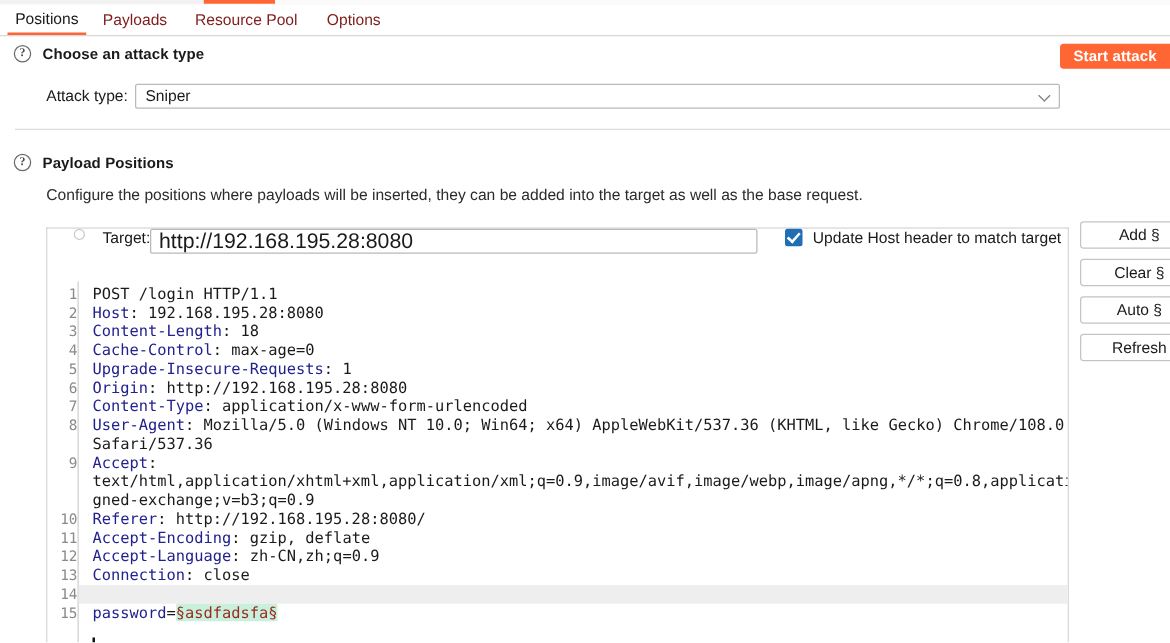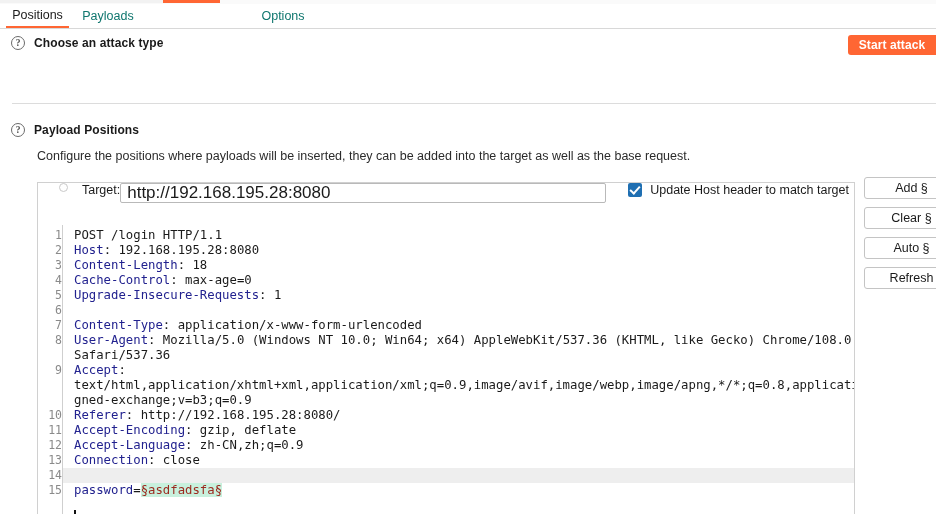--- a/index.html
+++ b/index.html
@@ -29,21 +29,21 @@
 
   
   .tabbar {
     position:absolute; left:0; top:4px; width:936px; height:24px;
     background:#ffffff;
     border-bottom:1px solid #d8d8d8;
   }
   .tab {
     position:absolute; top:0; height:24px;
     display:flex; align-items:center; justify-content:center;
-    font-size:12.5px; color:#0f766e;
+    font-size:12.5px; color:#7f1d1d;
     cursor:default; box-sizing:border-box;
   }
   .tab.active { color:#1a1a1a; border-bottom:2px solid #ff6633; }
   #tab0 { left:6px;   width:63px; }
   #tab1 { left:77px;  width:62px; }
   #tab2 { left:147px; width:100px; }
   #tab3 { left:255px; width:56px; }
 
   
   .section-hdr {
@@ -206,30 +206,38 @@
 <div id="app">
 
   <div class="topstub">
     <div class="stub-box"></div>
     <div class="stub-tab"></div>
   </div>
 
   <div class="tabbar">
     <div class="tab active" id="tab0">Positions</div>
     <div class="tab" id="tab1">Payloads</div>
+    <div class="tab" id="tab2">Resource Pool</div>
     <div class="tab" id="tab3">Options</div>
   </div>
 
   <div class="section-hdr" id="hdr-attack">
     <div class="qmark">?</div>
     <div class="section-title">Choose an attack type</div>
   </div>
 
   <button id="start-attack">Start attack</button>
 
+  <div id="attacktype-row">
+    <span id="attacktype-label">Attack type:</span>
+    <div class="combo">
+      <span class="val">Sniper</span>
+      <span class="chev"></span>
+    </div>
+  </div>
 
   <div class="divider"></div>
 
   <div class="section-hdr" id="hdr-payload">
     <div class="qmark">?</div>
     <div class="section-title">Payload Positions</div>
   </div>
 
   <div id="payload-desc">Configure the positions where payloads will be inserted, they can be added into the target as well as the base request.</div>
 
@@ -263,20 +271,21 @@
           <div class="ln" style="top: 243px;">14</div>
           <div class="ln" style="top: 258px;">15</div>
         </div>
       <div class="curline" style="top: 243px;"></div>
         <div class="code-area" id="code-area">
           <div class="cl" style="top: 3px;">POST /login HTTP/1.1</div>
           <div class="cl" style="top: 18px;"><span class="hk">Host</span><span>: 192.168.195.28:8080</span></div>
           <div class="cl" style="top: 33px;"><span class="hk">Content-Length</span><span>: 18</span></div>
           <div class="cl" style="top: 48px;"><span class="hk">Cache-Control</span><span>: max-age=0</span></div>
           <div class="cl" style="top: 63px;"><span class="hk">Upgrade-Insecure-Requests</span><span>: 1</span></div>
+          <div class="cl" style="top: 78px;"><span class="hk">Origin</span><span>: http://192.168.195.28:8080</span></div>
           <div class="cl" style="top: 93px;"><span class="hk">Content-Type</span><span>: application/x-www-form-urlencoded</span></div>
           <div class="cl" style="top: 108px;"><span class="hk">User-Agent</span><span>: Mozilla/5.0 (Windows NT 10.0; Win64; x64) AppleWebKit/537.36 (KHTML, like Gecko) Chrome/108.0.5359.125</span></div>
           <div class="cl" style="top: 123px;">Safari/537.36</div>
           <div class="cl" style="top: 138px;"><span class="hk">Accept</span><span>:</span></div>
           <div class="cl" style="top: 153px;">text/html,application/xhtml+xml,application/xml;q=0.9,image/avif,image/webp,image/apng,*/*;q=0.8,application/si</div>
           <div class="cl" style="top: 168px;">gned-exchange;v=b3;q=0.9</div>
           <div class="cl" style="top: 183px;"><span class="hk">Referer</span><span>: http://192.168.195.28:8080/</span></div>
           <div class="cl" style="top: 198px;"><span class="hk">Accept-Encoding</span><span>: gzip, deflate</span></div>
           <div class="cl" style="top: 213px;"><span class="hk">Accept-Language</span><span>: zh-CN,zh;q=0.9</span></div>
           <div class="cl" style="top: 228px;"><span class="hk">Connection</span><span>: close</span></div>

